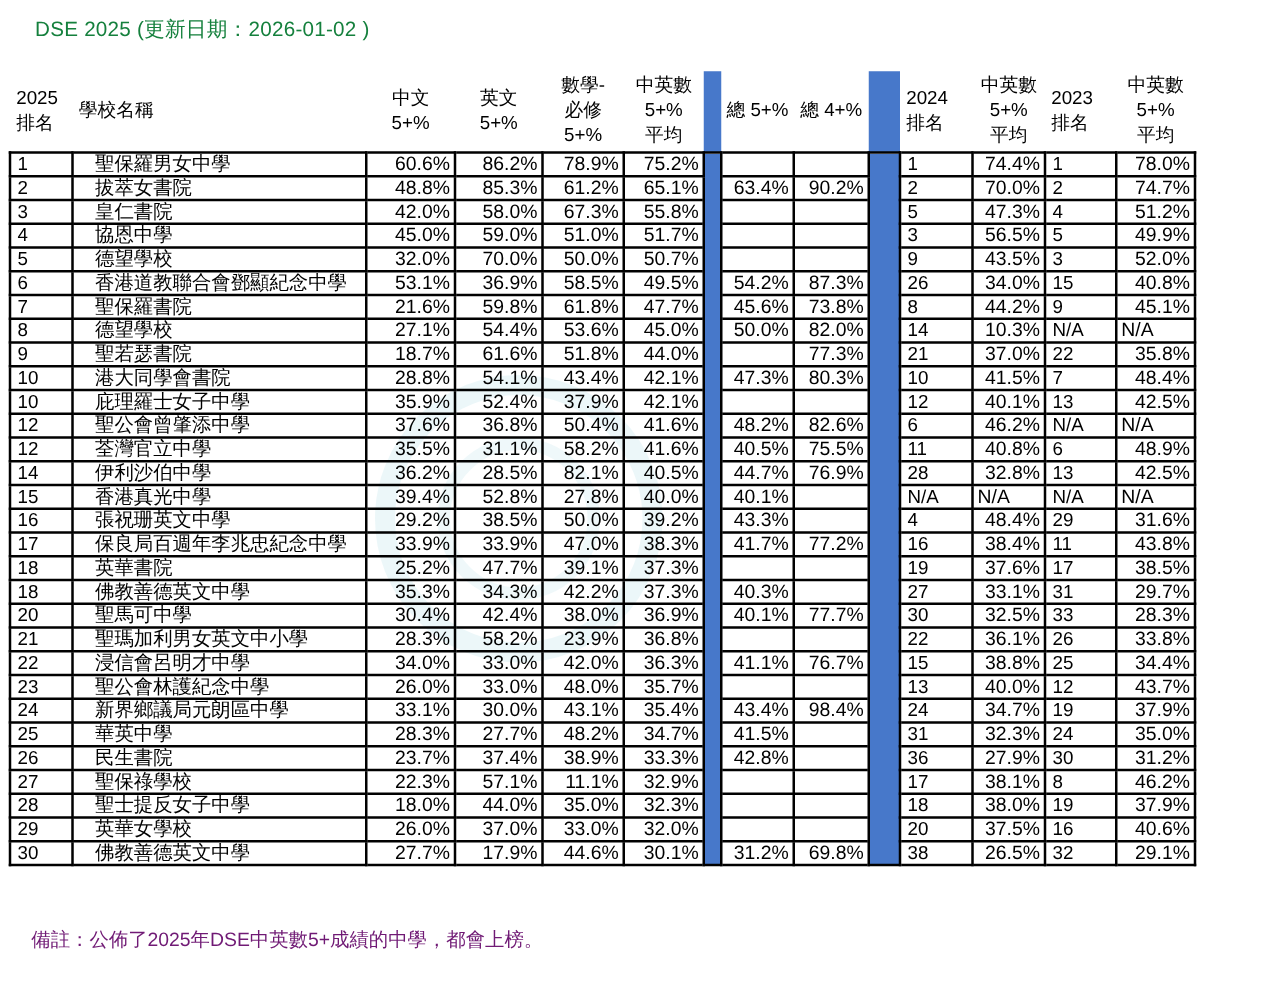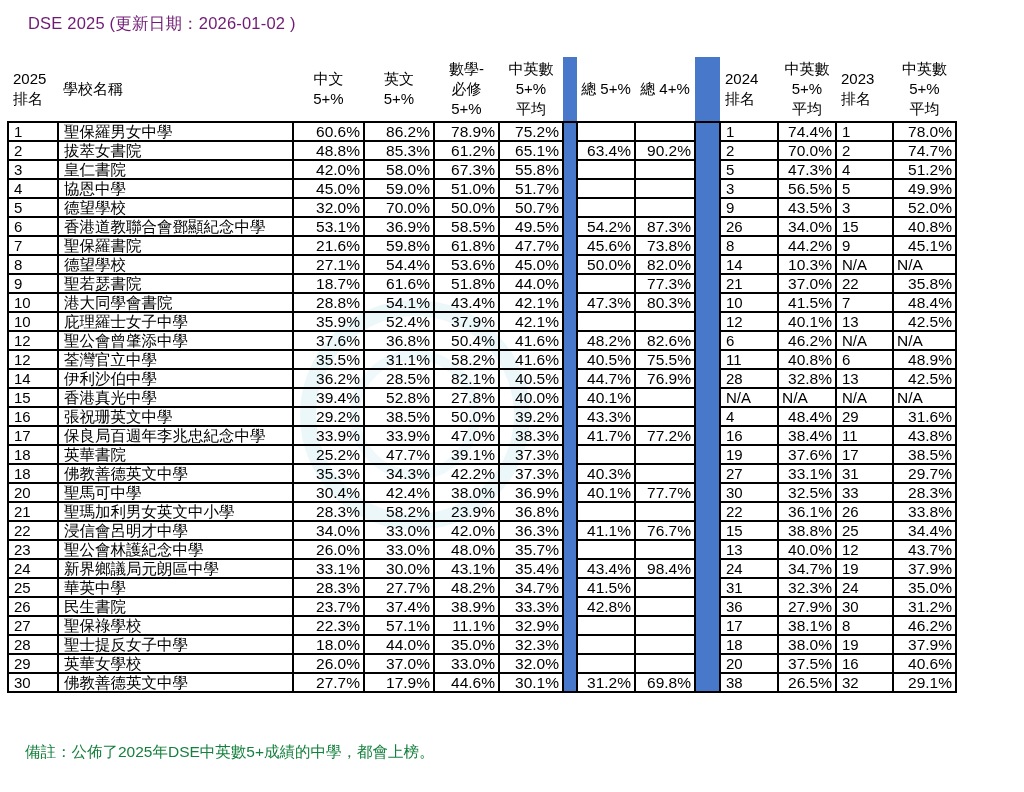--- a/index.html
+++ b/index.html
@@ -10,21 +10,21 @@
     height: 792px;
     font-family: "Liberation Sans", "DejaVu Sans", sans-serif;
     color: #000;
     overflow: hidden;
   }
   .page-title {
     position: absolute;
     left: 28px;
     top: 13px;
     font-size: 16.5px;
-    color: #701a75;
+    color: #15803d;
     letter-spacing: 0.2px;
   }
   .watermark {
     position: absolute;
     left: 300px;
     top: 300px;
     width: 230px;
     height: 230px;
     border: 16px solid rgba(120, 195, 215, 0.14);
     border-radius: 50%;
@@ -63,37 +63,37 @@
     height: 17.8px;
     border: 2px solid #000;
     font-size: 15.5px;
     line-height: 17px;
     padding: 0 3px;
     white-space: nowrap;
     overflow: hidden;
     vertical-align: middle;
   }
   td.rank   { text-align: left;  padding-left: 5px; font-size: 15px; }
-  td.school { text-align: left;  padding-left: 5px; }
+  td.school { text-align: left;  padding-left: 17px; }
   td.num    { text-align: right; padding-right: 3px; }
   td.num.na { text-align: left;  padding-left: 3px; }
   th.sep {
     background: #4778CA;
     border: none;
   }
   td.sep {
     background: #4778CA;
     border: 2px solid #000;
   }
   .footnote {
     position: absolute;
     left: 25px;
     top: 742px;
     font-size: 15.5px;
-    color: #15803d;
+    color: #701a75;
   }
 </style>
 </head>
 <body>
 
 <div class="page-title">DSE 2025 (更新日期：2026-01-02 )</div>
 
 <div class="watermark">
   <div class="watermark-inner"></div>
 </div>

